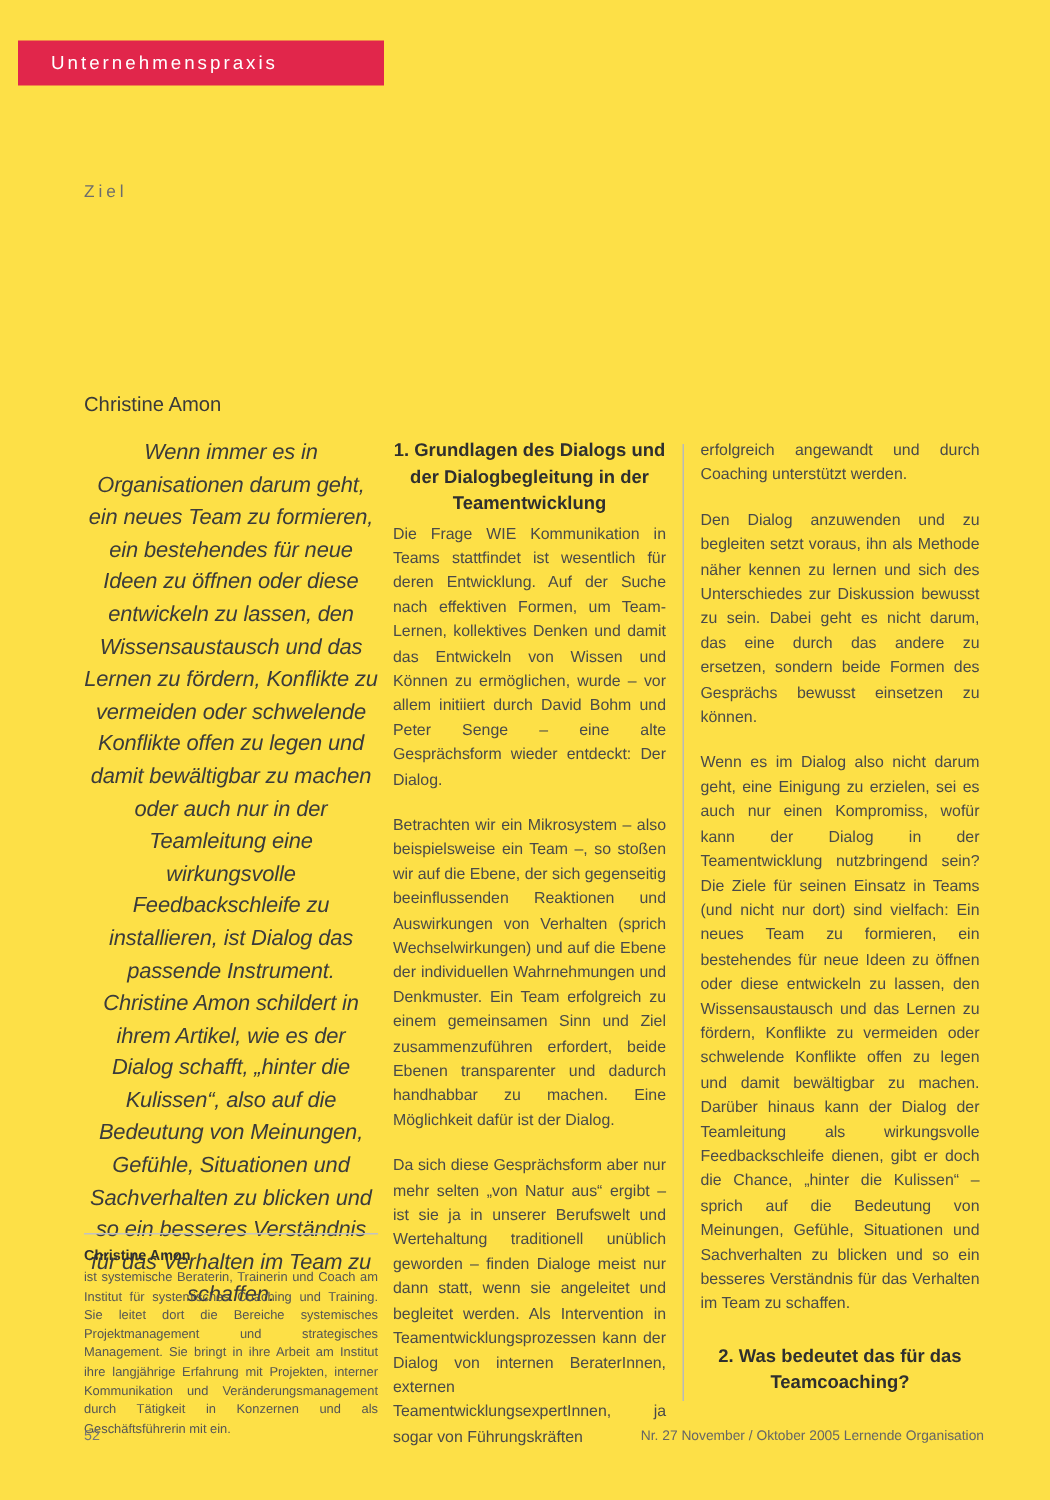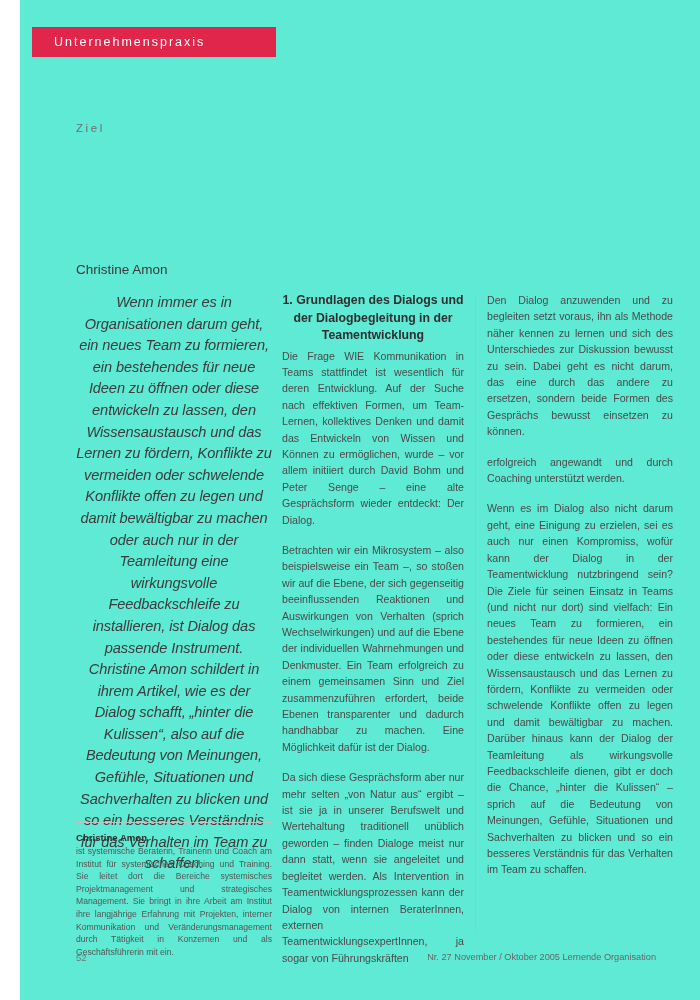--- a/index.html
+++ b/index.html
@@ -12,22 +12,21 @@
     height: 1000px;
     position: relative;
     font-family: "Liberation Sans", sans-serif;
     color: #2b2b2b;
     overflow: hidden;
   }
 
   .page {
     position: absolute;
     inset: 0;
-    background: #5eead4;
-    margin-left: 20px;
+    background: #fde047;
   }
 
   
   .rubric-banner {
     position: absolute;
     left: 12px;
     top: 27px;
     width: 244px;
     height: 30px;
     background: #e1264b;
@@ -187,23 +186,24 @@
   </div>
 
   <div class="col col-2">
     <h2 class="sect-head">1. Grundlagen des Dialogs und der Dialogbegleitung in der Teamentwicklung</h2>
     <p class="body-text">Die Frage WIE Kommunikation in Teams stattfindet ist wesentlich für deren Entwicklung. Auf der Suche nach effektiven Formen, um Team-Lernen, kollektives Denken und damit das Entwickeln von Wissen und Können zu ermöglichen, wurde – vor allem initiiert durch David Bohm und Peter Senge – eine alte Gesprächsform wieder entdeckt: Der Dialog.</p>
     <p class="body-text">Betrachten wir ein Mikrosystem – also beispielsweise ein Team –, so stoßen wir auf die Ebene, der sich gegenseitig beeinflussenden Reaktionen und Auswirkungen von Verhalten (sprich Wechselwirkungen) und auf die Ebene der individuellen Wahrnehmungen und Denkmuster. Ein Team erfolgreich zu einem gemeinsamen Sinn und Ziel zusammenzuführen erfordert, beide Ebenen transparenter und dadurch handhabbar zu machen. Eine Möglichkeit dafür ist der Dialog.</p>
     <p class="body-text">Da sich diese Gesprächsform aber nur mehr selten „von Natur aus“ ergibt – ist sie ja in unserer Berufswelt und Wertehaltung traditionell unüblich geworden – finden Dialoge meist nur dann statt, wenn sie angeleitet und begleitet werden. Als Intervention in Teamentwicklungsprozessen kann der Dialog von internen BeraterInnen, externen TeamentwicklungsexpertInnen, ja sogar von Führungskräften</p>
   </div>
 
   <div class="col col-3">
+    <p class="body-text">erfolgreich angewandt und durch Coaching unterstützt werden.</p>
     <p class="body-text">Den Dialog anzuwenden und zu begleiten setzt voraus, ihn als Methode näher kennen zu lernen und sich des Unterschiedes zur Diskussion bewusst zu sein. Dabei geht es nicht darum, das eine durch das andere zu ersetzen, sondern beide Formen des Gesprächs bewusst einsetzen zu können.</p>
-    <p class="body-text">erfolgreich angewandt und durch Coaching unterstützt werden.</p>
     <p class="body-text">Wenn es im Dialog also nicht darum geht, eine Einigung zu erzielen, sei es auch nur einen Kompromiss, wofür kann der Dialog in der Teamentwicklung nutzbringend sein? Die Ziele für seinen Einsatz in Teams (und nicht nur dort) sind vielfach: Ein neues Team zu formieren, ein bestehendes für neue Ideen zu öffnen oder diese entwickeln zu lassen, den Wissensaustausch und das Lernen zu fördern, Konflikte zu vermeiden oder schwelende Konflikte offen zu legen und damit bewältigbar zu machen. Darüber hinaus kann der Dialog der Teamleitung als wirkungsvolle Feedbackschleife dienen, gibt er doch die Chance, „hinter die Kulissen“ – sprich auf die Bedeutung von Meinungen, Gefühle, Situationen und Sachverhalten zu blicken und so ein besseres Verständnis für das Verhalten im Team zu schaffen.</p>
+    <h2 class="sect-head spaced">2. Was bedeutet das für das Teamcoaching?</h2>
   </div>
 
   <div class="bio">
     <div class="bio-rule"></div>
     <p class="bio-name">Christine Amon</p>
     <p class="bio-text">ist systemische Beraterin, Trainerin und Coach am Institut für systemisches Coaching und Training. Sie leitet dort die Bereiche systemisches Projektmanagement und strategisches Management. Sie bringt in ihre Arbeit am Institut ihre langjährige Erfahrung mit Projekten, interner Kommunikation und Veränderungsmanagement durch Tätigkeit in Konzernen und als Geschäftsführerin mit ein.</p>
   </div>
 
   <div class="folio">52</div>
   <div class="footer-right">Nr. 27 November / Oktober 2005 Lernende Organisation</div>

